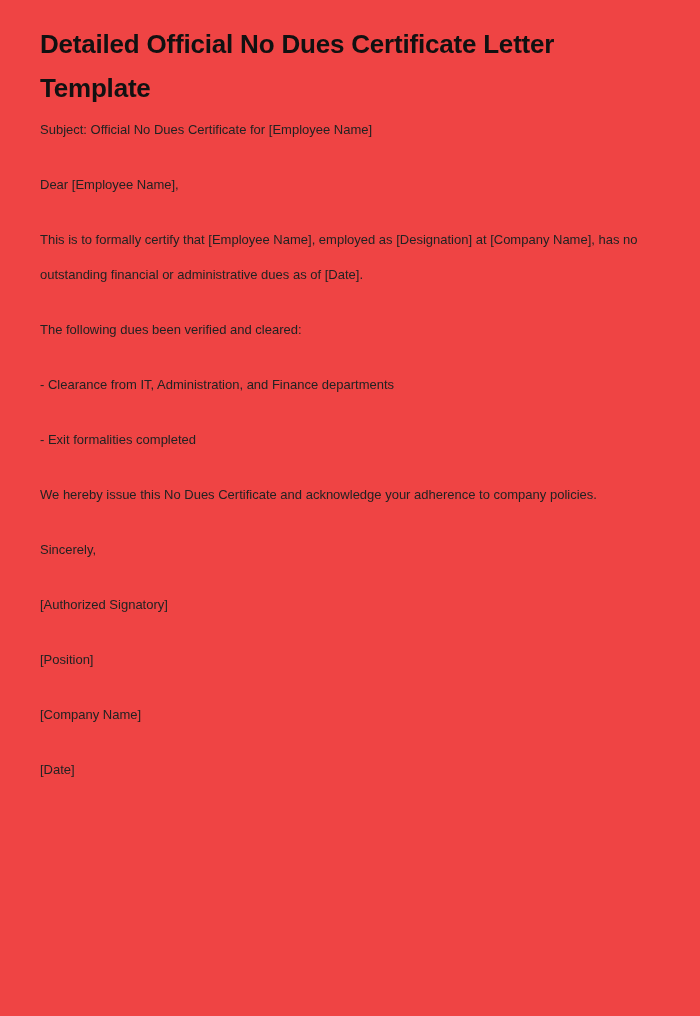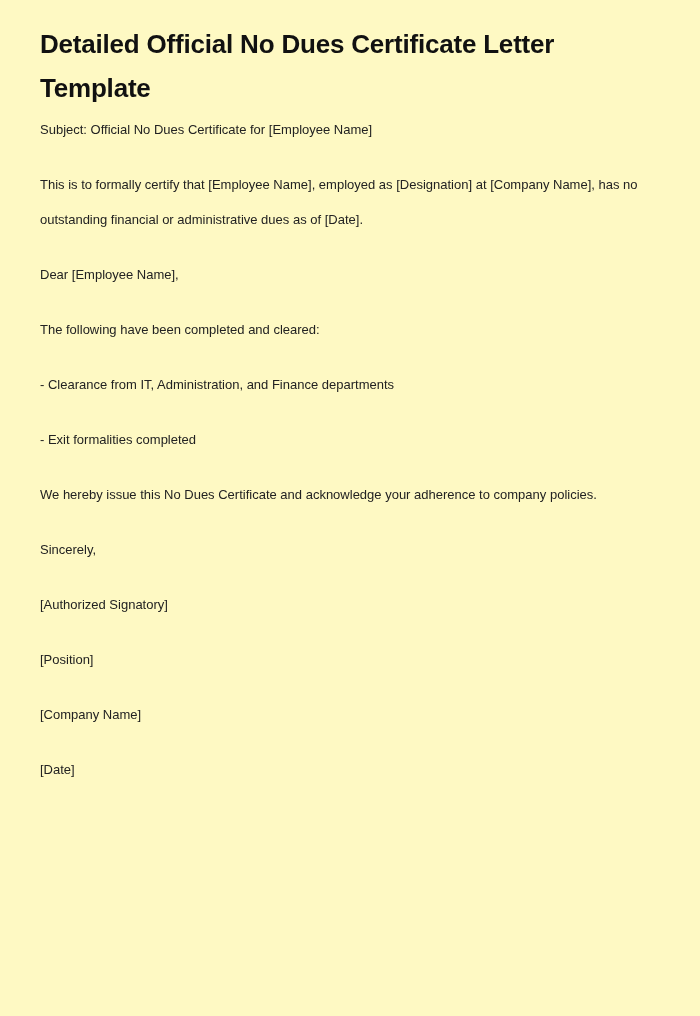--- a/index.html
+++ b/index.html
@@ -13,21 +13,21 @@
     height: 1016px;
     overflow: hidden;
     font-family: "Liberation Sans", "DejaVu Sans", sans-serif;
     -webkit-font-smoothing: antialiased;
   }
 
   .page {
     box-sizing: border-box;
     width: 700px;
     min-height: 1016px;
-    background: #fef9c3;
+    background: #ef4444;
     padding: 22px 60px 40px 40px;
   }
 
   .article-title {
     margin: 0 0 2px 0;
     padding: 0;
     font-family: "Liberation Sans Narrow", "Liberation Sans", "DejaVu Sans", sans-serif;
     font-size: 26px;
     font-weight: 700;
     line-height: 44px;
@@ -62,23 +62,23 @@
 </style>
 </head>
 <body>
 
 <div class="page">
 
   <h1 class="article-title">Detailed Official No Dues Certificate Letter Template</h1>
 
   <div class="body-block">
       <p class="para">Subject: Official No Dues Certificate for [Employee Name]</p>
+      <p class="para">Dear [Employee Name],</p>
       <p class="para">This is to formally certify that [Employee Name], employed as [Designation] at [Company Name], has no outstanding financial or administrative dues as of [Date].</p>
-      <p class="para">Dear [Employee Name],</p>
-      <p class="para">The following have been completed and cleared:</p>
+      <p class="para">The following dues been verified and cleared:</p>
       <p class="para list-item">- Clearance from IT, Administration, and Finance departments</p>
       <p class="para list-item">- Exit formalities completed</p>
       <p class="para">We hereby issue this No Dues Certificate and acknowledge your adherence to company policies.</p>
       <p class="para">Sincerely,</p>
       <p class="para">[Authorized Signatory]</p>
       <p class="para">[Position]</p>
       <p class="para">[Company Name]</p>
       <p class="para">[Date]</p>
     </div>
 

